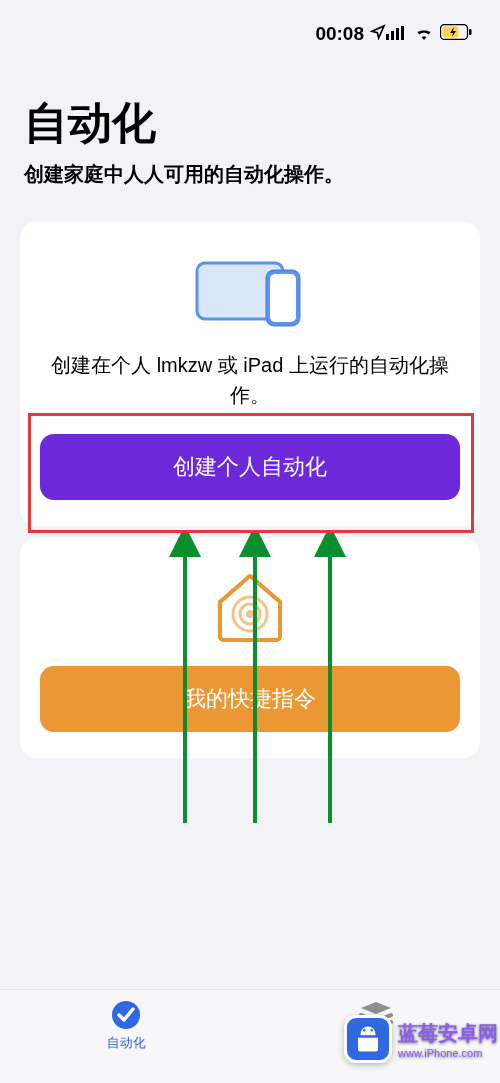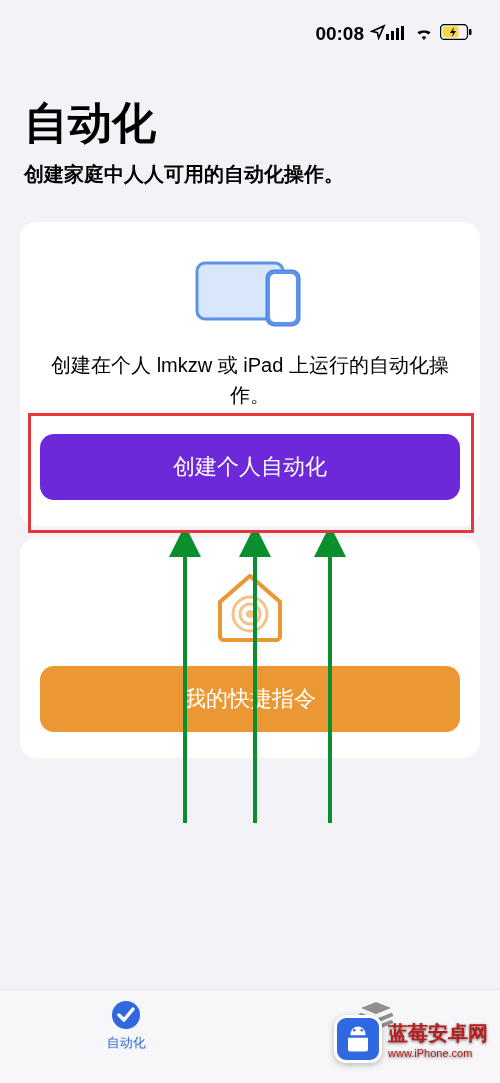--- a/index.html
+++ b/index.html
@@ -97,22 +97,22 @@
     .arrow { position: absolute; pointer-events: none; }
     .watermark {
       position: absolute;
       right: 0;
       bottom: 20px;
       display: flex;
       align-items: center;
       gap: 6px;
       font-size: 20px;
       font-weight: 600;
-      color: #b91c1c;
-      padding-right: 12px;
+      color: #8b5cf6;
+      padding-right: 2px;
     }
     .wm-logo {
       width: 48px; height: 48px;
       background: #2f68e1;
       border-radius: 12px;
       display:flex; align-items:center; justify-content:center;
       border: 3px solid #fff;
       box-shadow: 0 2px 6px rgba(0,0,0,0.25);
     }
     .wm-text { text-shadow: 0 1px 3px rgba(0,0,0,0.6); }

